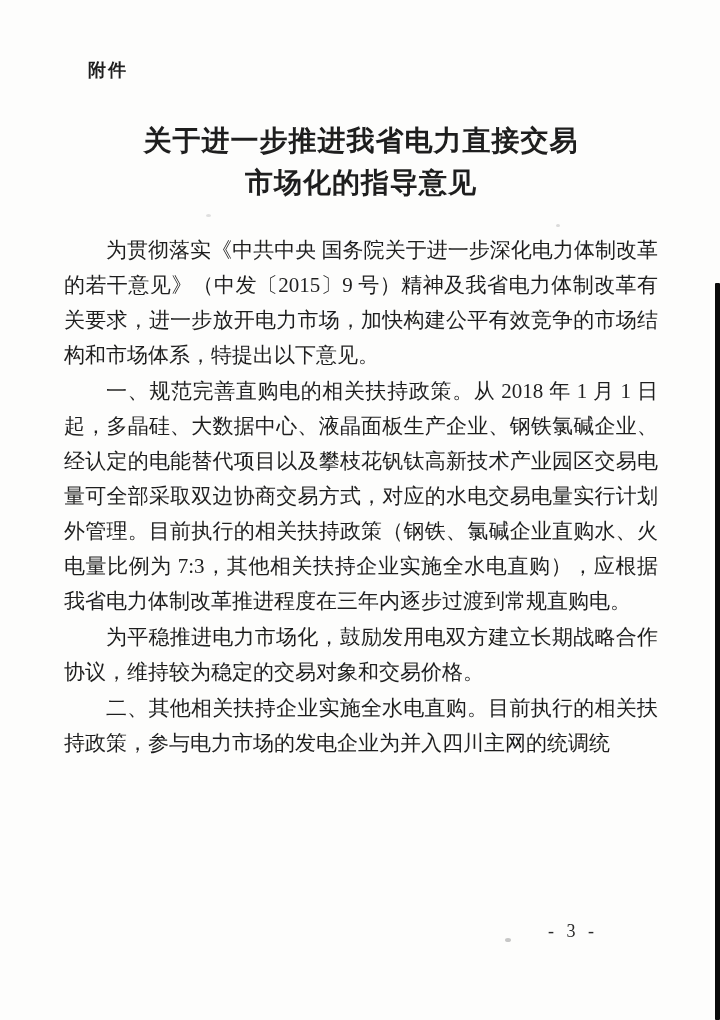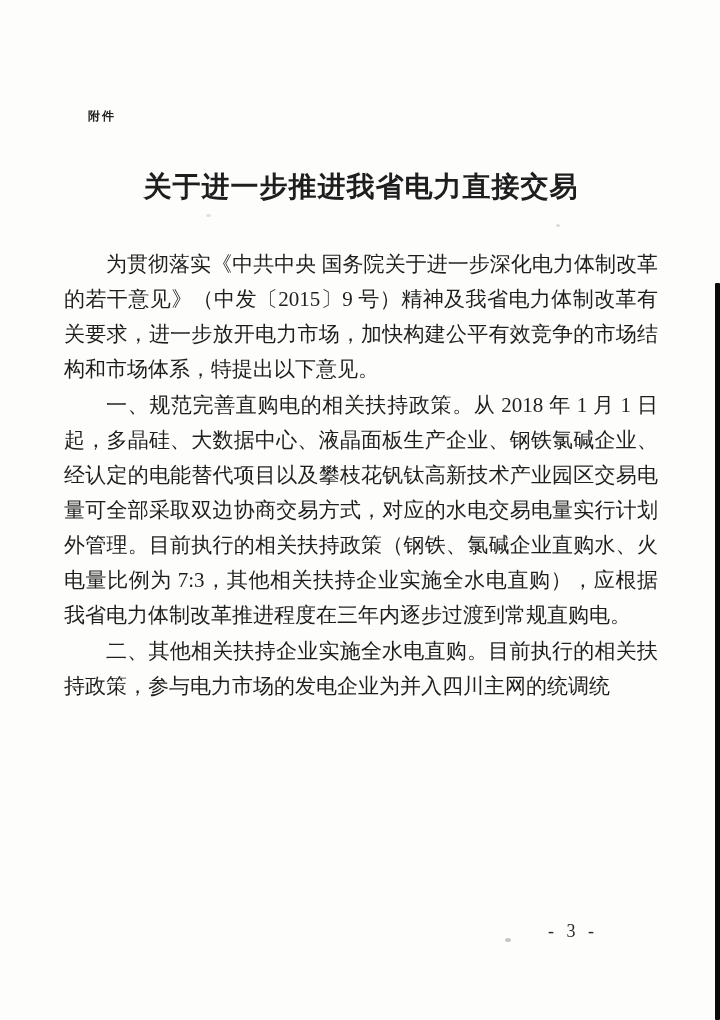--- a/index.html
+++ b/index.html
@@ -16,40 +16,39 @@
     overflow: hidden;
     font-family: "Liberation Serif", "DejaVu Serif", serif;
     color: var(--ink, #1e1e1e);
   }
   .content {
     padding: 58px 62px 0 64px;
   }
   .attachment {
     font-family: "Liberation Sans", "DejaVu Sans", sans-serif;
     font-weight: 700;
-    font-size: 12px;
+    font-size: 18px;
     line-height: 24px;
     margin-left: 24px;
     letter-spacing: 2px;
-    margin-top: 46px;
   }
   h1.title {
     margin: 38px 0 0 0;
     text-align: center;
     font-family: Liberation Sans, sans-serif;
     font-weight: 700;
     font-size: 28px;
     line-height: 42px;
     letter-spacing: 1px;
   }
   h1.title .title-line {
     display: block;
   }
   .body {
-    margin-top: 38px;
+    margin-top: 28px;
     font-size: 21px;
     line-height: 35px;
     text-align: justify;
     text-justify: inter-ideograph;
   }
   .body p.para {
     margin: 0;
     padding: 0;
     text-indent: 2em;
   }
@@ -88,27 +87,29 @@
 </head>
 <body>
 
 <div class="page">
   <div class="content">
 
     <div class="attachment">附件</div>
 
     <h1 class="title">
       <span class="title-line">关于进一步推进我省电力直接交易</span>
+      <span class="title-line">市场化的指导意见</span>
     </h1>
 
     <div class="body">
       <p class="para"><b class="lead"></b><span>为贯彻落实《中共中央 国务院关于进一步深化电力体制改革的若干意见》（中发〔2015〕9 号）精神及我省电力体制改革有关要求，进一步放开电力市场，加快构建公平有效竞争的市场结构和市场体系，特提出以下意见。</span></p>
 
       <p class="para"><b class="lead">一、规范完善直购电的相关扶持政策。</b><span>从 2018 年 1 月 1 日起，多晶硅、大数据中心、液晶面板生产企业、钢铁氯碱企业、经认定的电能替代项目以及攀枝花钒钛高新技术产业园区交易电量可全部采取双边协商交易方式，对应的水电交易电量实行计划外管理。目前执行的相关扶持政策（钢铁、氯碱企业直购水、火电量比例为 7:3，其他相关扶持企业实施全水电直购），应根据我省电力体制改革推进程度在三年内逐步过渡到常规直购电。</span></p>
 
+      <p class="para"><b class="lead"></b><span>为平稳推进电力市场化，鼓励发用电双方建立长期战略合作协议，维持较为稳定的交易对象和交易价格。</span></p>
 
 
       <p class="para"><b class="lead">二、其他相关扶持企业实施全水电直购。</b><span>目前执行的相关扶持政策，参与电力市场的发电企业为并入四川主网的统调统</span></p>
     </div>
   </div>
 
   <div class="page-number">- 3 -</div>
 
   <div class="scan-bar"></div>
   <div class="speck speck1"></div>

